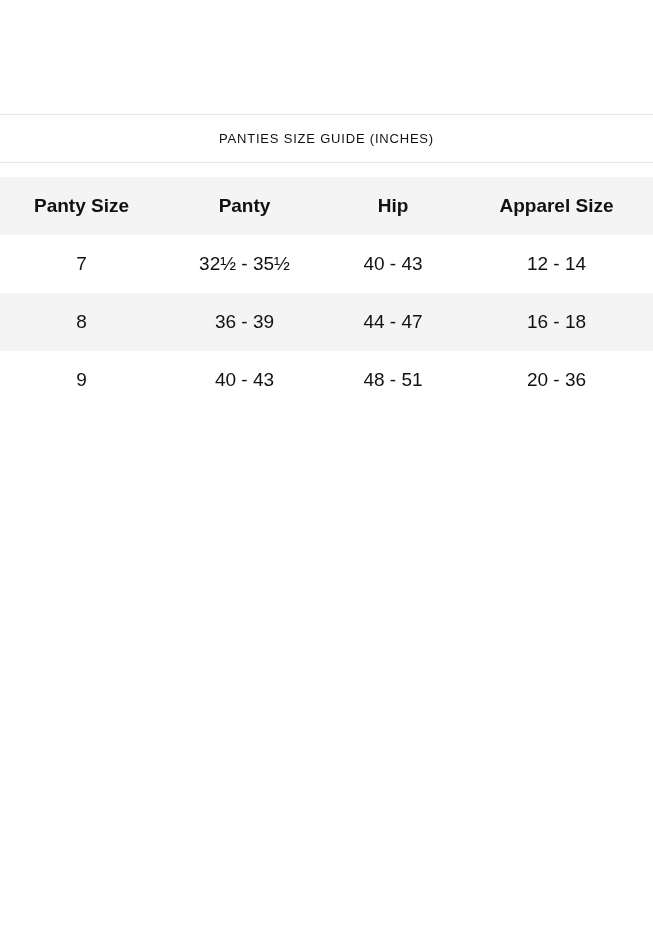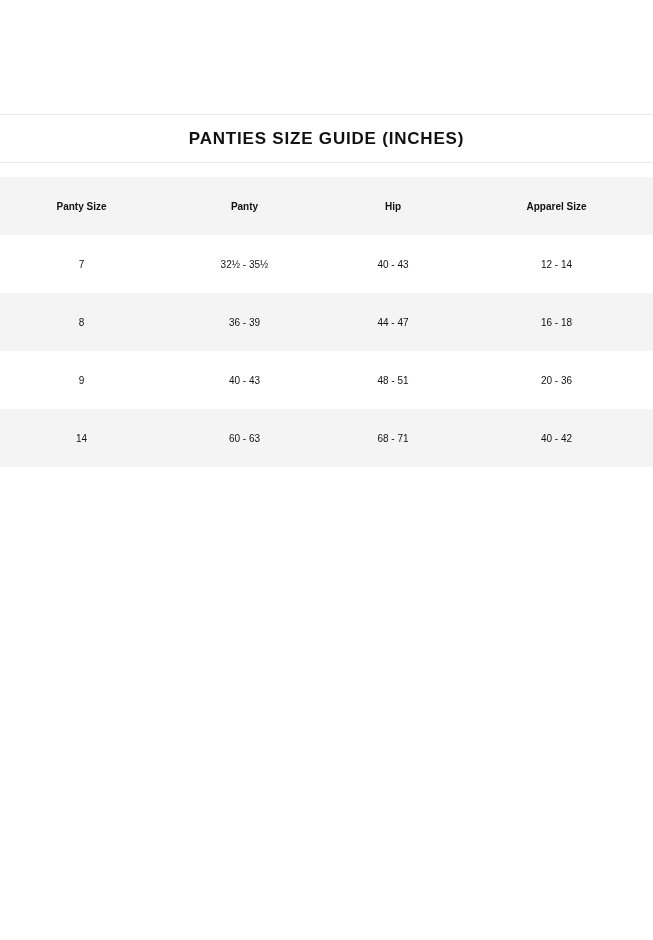--- a/index.html
+++ b/index.html
@@ -15,22 +15,22 @@
 
   .title-band {
     height: 49px;
     border-top: 1px solid #e8e8e8;
     border-bottom: 1px solid #e8e8e8;
     display: flex;
     align-items: center;
     justify-content: center;
   }
   .title-band h2 {
-    font-size: 17px;
-    font-weight: bold;
+    font-size: 13px;
+    font-weight: normal;
     letter-spacing: 0.8px;
     color: #111111;
     text-transform: uppercase;
   }
 
   .table-wrap { margin-top: 14px; }
 
   table.size-guide {
     width: 653px;
     border-collapse: collapse;
@@ -39,21 +39,21 @@
   table.size-guide col.c1 { width: 163px; }
   table.size-guide col.c2 { width: 163px; }
   table.size-guide col.c3 { width: 134px; }
   table.size-guide col.c4 { width: 193px; }
 
   table.size-guide th,
   table.size-guide td {
     height: 58px;
     text-align: center;
     vertical-align: middle;
-    font-size: 10px;
+    font-size: 19px;
     color: #111111;
   }
   table.size-guide th { font-weight: bold; }
   table.size-guide thead tr { background: #f4f4f4; }
   table.size-guide tbody tr:nth-child(even) { background: #f4f4f4; }
   table.size-guide tbody tr:nth-child(odd) { background: #ffffff; }
 </style>
 </head>
 <body>
 
@@ -91,21 +91,15 @@
           <td>36 - 39</td>
           <td>44 - 47</td>
           <td>16 - 18</td>
         </tr>
         <tr>
           <td>9</td>
           <td>40 - 43</td>
           <td>48 - 51</td>
           <td>20 - 36</td>
         </tr>
-        <tr>
-          <td>14</td>
-          <td>60 - 63</td>
-          <td>68 - 71</td>
-          <td>40 - 42</td>
-        </tr>
       </tbody>
   </table>
 </div>
 
 </body></html>

